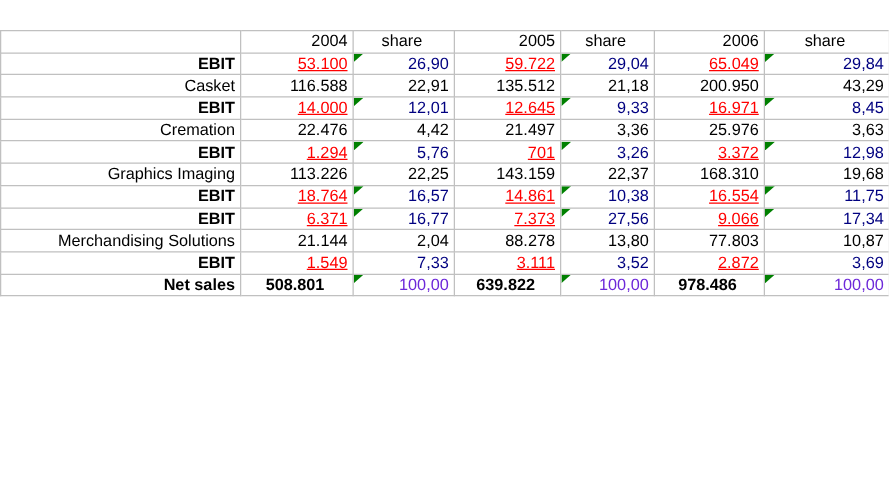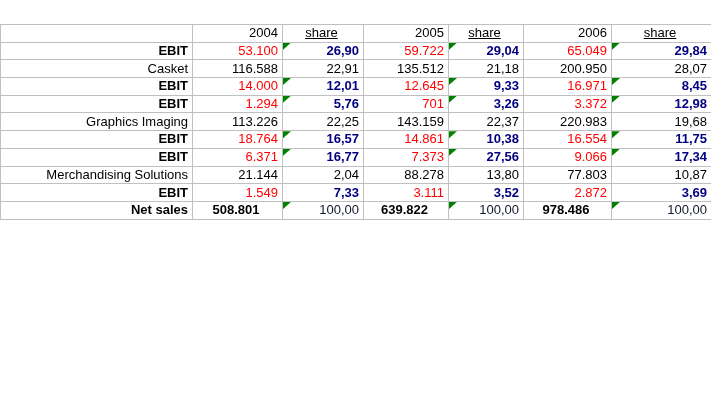--- a/index.html
+++ b/index.html
@@ -24,29 +24,29 @@
     height: 16.7px;
     line-height: 16px;
     padding: 0 4px 0 1px;
     overflow: hidden;
     white-space: nowrap;
     position: relative;
     vertical-align: middle;
     font-weight: normal;
   }
   th.year  { font-weight: bold; text-align: right; }
-  th.shr-h { text-align: center; padding: 0; text-decoration: underline; }
+  th.shr-h { text-align: center; padding: 0; }
   td.lbl   { text-align: right; }
   td.val, td.shr { text-align: right; }
 
   tr.ebit td.lbl, tr.net td.lbl, tr.total td.lbl { font-weight: bold; }
-  tr.ebit td.val, tr.total td.val { color: var(--red, #ff0000); }
+  tr.ebit td.val, tr.total td.val { color: var(--red, #ff0000); text-decoration: underline; }
   tr.net td.val { font-weight: bold; text-align: center; }
-  tr.ebit td.shr, tr.total td.shr { color: var(--navy, #000080); font-weight: bold; }
-  tr.net td.shr { color: #0f172a; font-weight: normal; }
+  tr.ebit td.shr, tr.total td.shr { color: var(--navy, #000080); font-weight: normal; }
+  tr.net td.shr { color: #6d28d9; font-weight: normal; }
 
   .tri {
     position: absolute;
     top: 0;
     left: 0;
     width: 8px;
     height: 7px;
     background: var(--green, #008000);
     clip-path: polygon(0 0, 100% 0, 0 100%);
   }
@@ -86,47 +86,56 @@
           <td class="val">65.049</td>
           <td class="shr"><span class="tri"></span><span>29,84</span></td>
         </tr>
         <tr class="segment">
           <td class="lbl">Casket</td>
           <td class="val">116.588</td>
           <td class="shr"><span>22,91</span></td>
           <td class="val">135.512</td>
           <td class="shr"><span>21,18</span></td>
           <td class="val">200.950</td>
-          <td class="shr"><span>28,07</span></td>
+          <td class="shr"><span>43,29</span></td>
         </tr>
         <tr class="ebit">
           <td class="lbl">EBIT</td>
           <td class="val">14.000</td>
           <td class="shr"><span class="tri"></span><span>12,01</span></td>
           <td class="val">12.645</td>
           <td class="shr"><span class="tri"></span><span>9,33</span></td>
           <td class="val">16.971</td>
           <td class="shr"><span class="tri"></span><span>8,45</span></td>
+        </tr>
+        <tr class="segment">
+          <td class="lbl">Cremation</td>
+          <td class="val">22.476</td>
+          <td class="shr"><span>4,42</span></td>
+          <td class="val">21.497</td>
+          <td class="shr"><span>3,36</span></td>
+          <td class="val">25.976</td>
+          <td class="shr"><span>3,63</span></td>
         </tr>
         <tr class="ebit">
           <td class="lbl">EBIT</td>
           <td class="val">1.294</td>
           <td class="shr"><span class="tri"></span><span>5,76</span></td>
           <td class="val">701</td>
           <td class="shr"><span class="tri"></span><span>3,26</span></td>
           <td class="val">3.372</td>
           <td class="shr"><span class="tri"></span><span>12,98</span></td>
         </tr>
         <tr class="segment">
           <td class="lbl">Graphics Imaging</td>
           <td class="val">113.226</td>
           <td class="shr"><span>22,25</span></td>
           <td class="val">143.159</td>
           <td class="shr"><span>22,37</span></td>
-          <td class="val">220.983</td>
+          <td class="val">168.310</td>
           <td class="shr"><span>19,68</span></td>
         </tr>
         <tr class="ebit">
           <td class="lbl">EBIT</td>
           <td class="val">18.764</td>
           <td class="shr"><span class="tri"></span><span>16,57</span></td>
           <td class="val">14.861</td>
           <td class="shr"><span class="tri"></span><span>10,38</span></td>
           <td class="val">16.554</td>
           <td class="shr"><span class="tri"></span><span>11,75</span></td>

